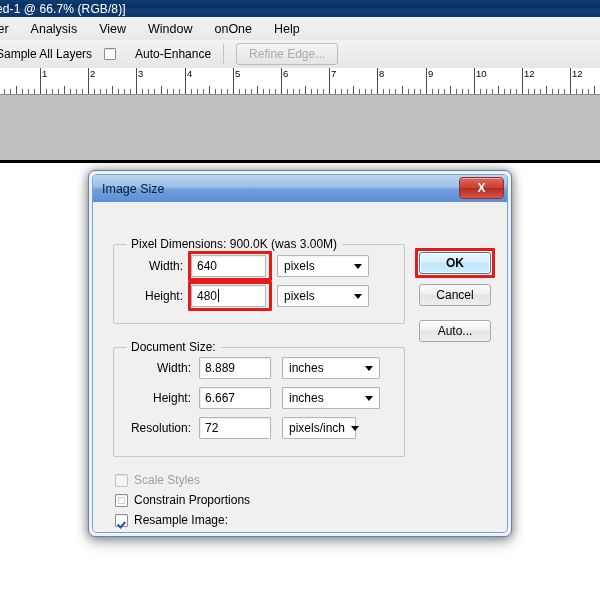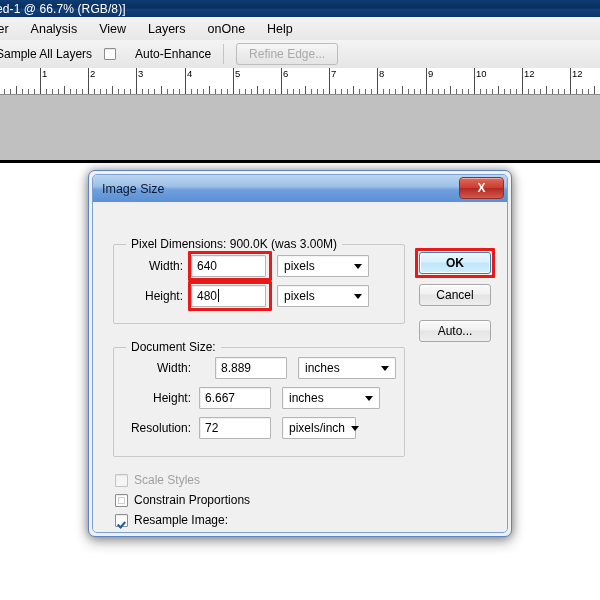--- a/index.html
+++ b/index.html
@@ -198,21 +198,21 @@
 <div id="app">
 
   <div class="ps-titlebar">
     <span class="ttl">ed-1 @ 66.7% (RGB/8)]</span>
   </div>
 
   <div class="ps-menubar">
     <span class="mi">ter</span>
     <span class="mi">Analysis</span>
     <span class="mi">View</span>
-    <span class="mi">Layers</span>
+    <span class="mi">Window</span>
     <span class="mi">onOne</span>
     <span class="mi">Help</span>
   </div>
 
   <div class="ps-optionsbar">
     <span class="opt-text">Sample All Layers</span>
     <span class="opt-cb"></span>
     <span class="opt-text" style="margin-left:14px">Auto-Enhance</span>
     <span class="opt-sep"></span>
     <span class="opt-btn">Refine Edge...</span>
@@ -371,21 +371,21 @@
           </span>
         </div>
         <div class="redbox" style="left:95px;top:79px;width:84px;height:30px;"></div>
 
         <div class="grp" style="left:20px;top:145px;width:290px;height:108px;">
           <span class="grp-legend">Document Size:</span>
         </div>
 
         <div class="row" style="left:28px;top:155px;">
           <span class="lbl" style="width:70px;">Width:</span>
-          <span class="txtbox" style="width:72px;margin-left:24px;">8.889</span>
+          <span class="txtbox" style="width:72px;margin-left:8px;">8.889</span>
           <span class="ddl" style="width:98px;margin-left:11px;">
             <span>inches</span>
             <span class="arrow"></span>
           </span>
         </div>
 
         <div class="row" style="left:28px;top:185px;">
           <span class="lbl" style="width:70px;">Height:</span>
           <span class="txtbox" style="width:72px;margin-left:8px;">6.667</span>
           <span class="ddl" style="width:98px;margin-left:11px;">

